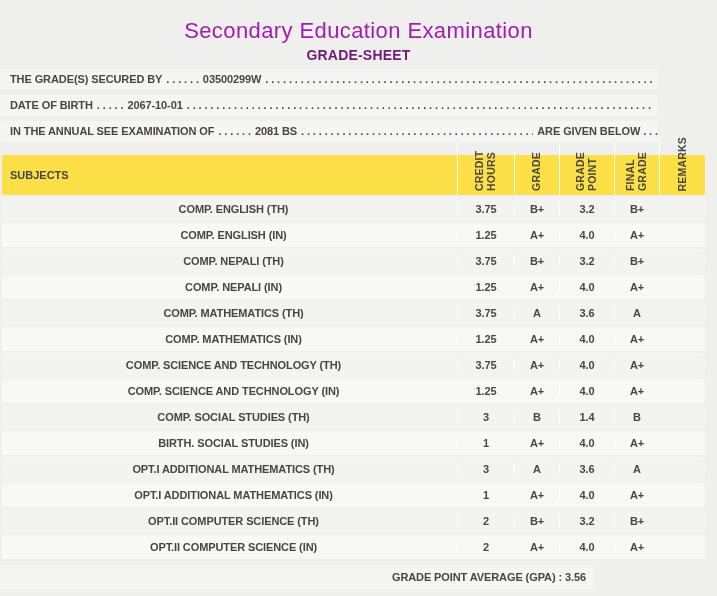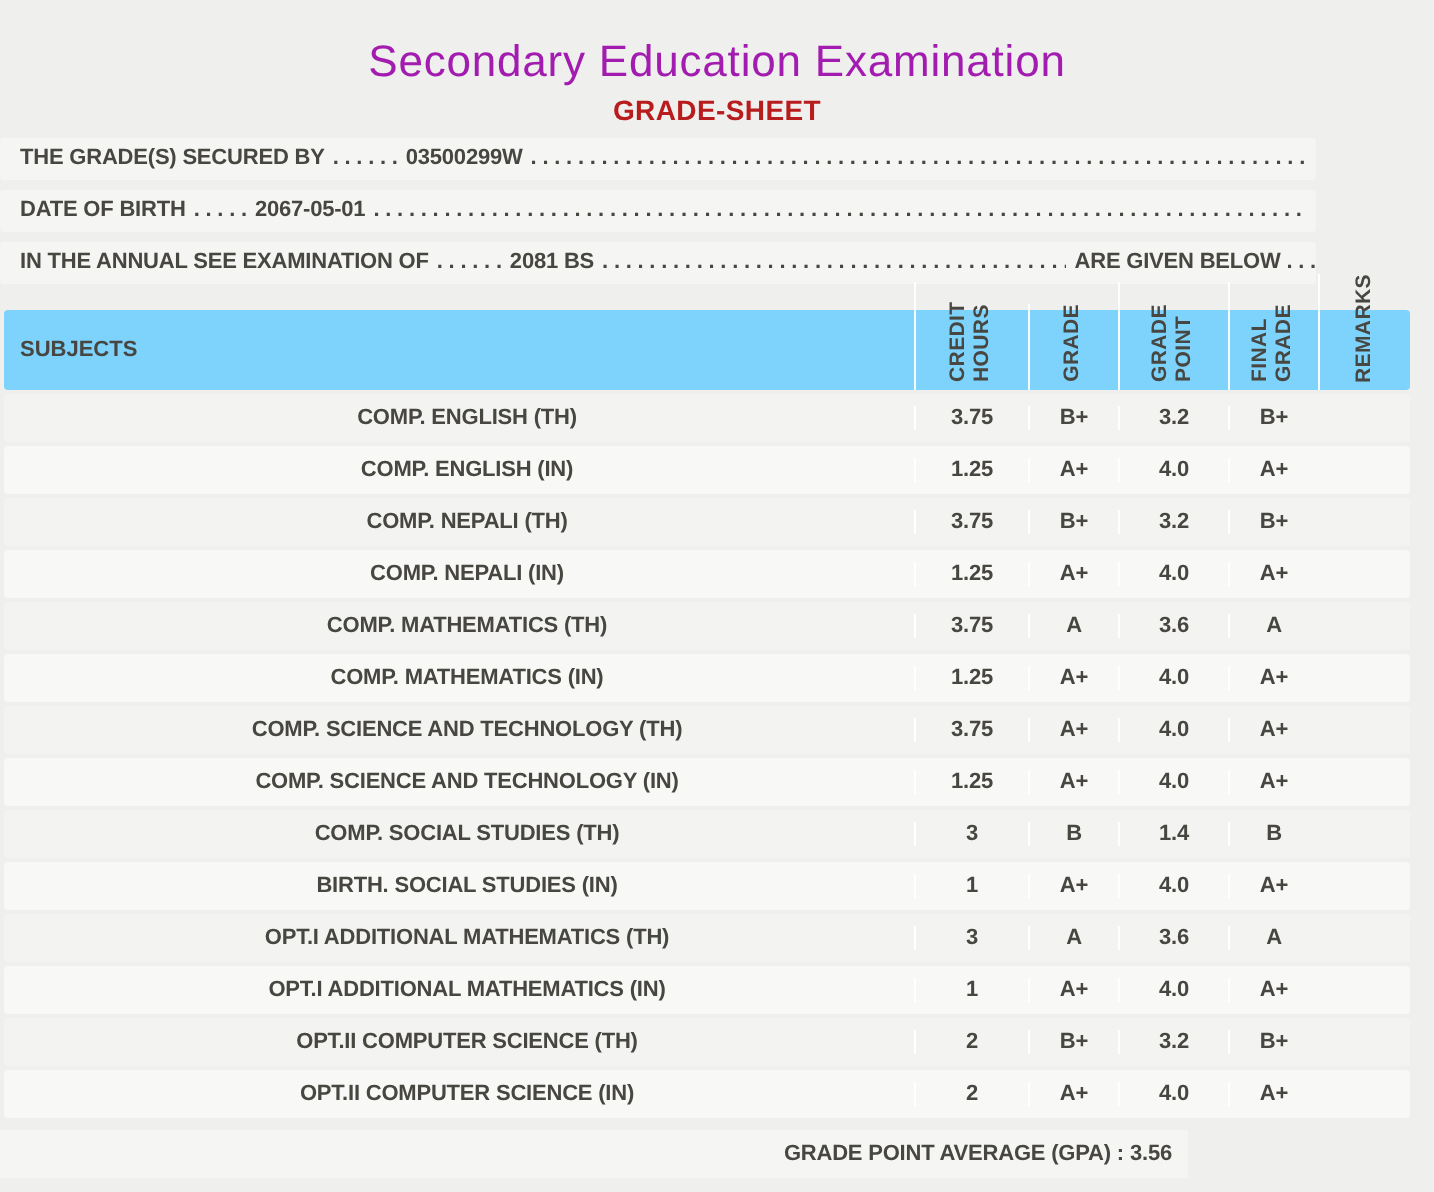--- a/index.html
+++ b/index.html
@@ -14,42 +14,42 @@
   .page { width: 717px; height: 596px; }
 
   h1.title {
     margin: 18px 0 0 0;
     font-size: 22px; font-weight: 400; letter-spacing: 0.4px;
     color: #a21caf; text-align: center; line-height: 25px;
   }
   h2.subtitle {
     margin: 4px 0 0 0;
     font-size: 14px; font-weight: 700; letter-spacing: 0.2px;
-    color: #b91c1c; text-align: center; line-height: 16px;
+    color: #701a75; text-align: center; line-height: 16px;
   }
 
   .info { margin-top: 6px; }
   .iline {
     width: 658px; height: 21px; line-height: 21px; margin-bottom: 5px;
     padding-left: 10px;
     background: #f5f5f4; border-radius: 2px;
     display: flex; align-items: baseline;
     white-space: nowrap; overflow: hidden;
     font-size: 11px; font-weight: 700; letter-spacing: -0.1px;
   }
   .iline .lbl { flex: 0 0 auto; }
   .iline .dmid { flex: 0 0 auto; padding: 0 4px; }
   .iline .val { flex: 0 0 auto; }
   .iline .dfill { flex: 1 1 auto; overflow: hidden; padding-left: 4px; }
   .iline .sfx { flex: 0 0 auto; padding-left: 4px; }
 
   .gtable { margin: 13px 2px 0 2px; width: 703px; }
   .thead {
     display: flex; align-items: flex-end;
-    background: #7dd3fc; height: 40px; margin-bottom: 2px;
+    background: #fde047; height: 40px; margin-bottom: 2px;
     border-radius: 2px;
     font-size: 11px; font-weight: 700;
   }
   .thead .c-subject { align-self: center; }
   .vcell { display: flex; justify-content: center; align-items: flex-end; padding-bottom: 4px; }
   .vhead {
     writing-mode: vertical-rl; transform: rotate(180deg);
     font-size: 10.5px; font-weight: 700; line-height: 1.12; letter-spacing: 0.2px;
     white-space: normal;
   }
@@ -93,21 +93,21 @@
     <div class="iline">
       <span class="lbl">THE GRADE(S) SECURED BY</span>
       <span class="dmid">. . . . . .</span>
       <span class="val">03500299W</span>
       <span class="dfill">. . . . . . . . . . . . . . . . . . . . . . . . . . . . . . . . . . . . . . . . . . . . . . . . . . . . . . . . . . . . . . . . . . . . . . . . . . . . . . . . . . . . . . . . . . . .</span>
       <span class="sfx"></span>
     </div>
     <div class="iline">
       <span class="lbl">DATE OF BIRTH</span>
       <span class="dmid">. . . . .</span>
-      <span class="val">2067-05-01</span>
+      <span class="val">2067-10-01</span>
       <span class="dfill">. . . . . . . . . . . . . . . . . . . . . . . . . . . . . . . . . . . . . . . . . . . . . . . . . . . . . . . . . . . . . . . . . . . . . . . . . . . . . . . . . . . . . . . . . . . .</span>
       <span class="sfx"></span>
     </div>
     <div class="iline">
       <span class="lbl">IN THE ANNUAL SEE EXAMINATION OF</span>
       <span class="dmid">. . . . . .</span>
       <span class="val">2081 BS</span>
       <span class="dfill">. . . . . . . . . . . . . . . . . . . . . . . . . . . . . . . . . . . . . . . . .</span>
       <span class="sfx">ARE GIVEN BELOW . . .</span>
     </div>

